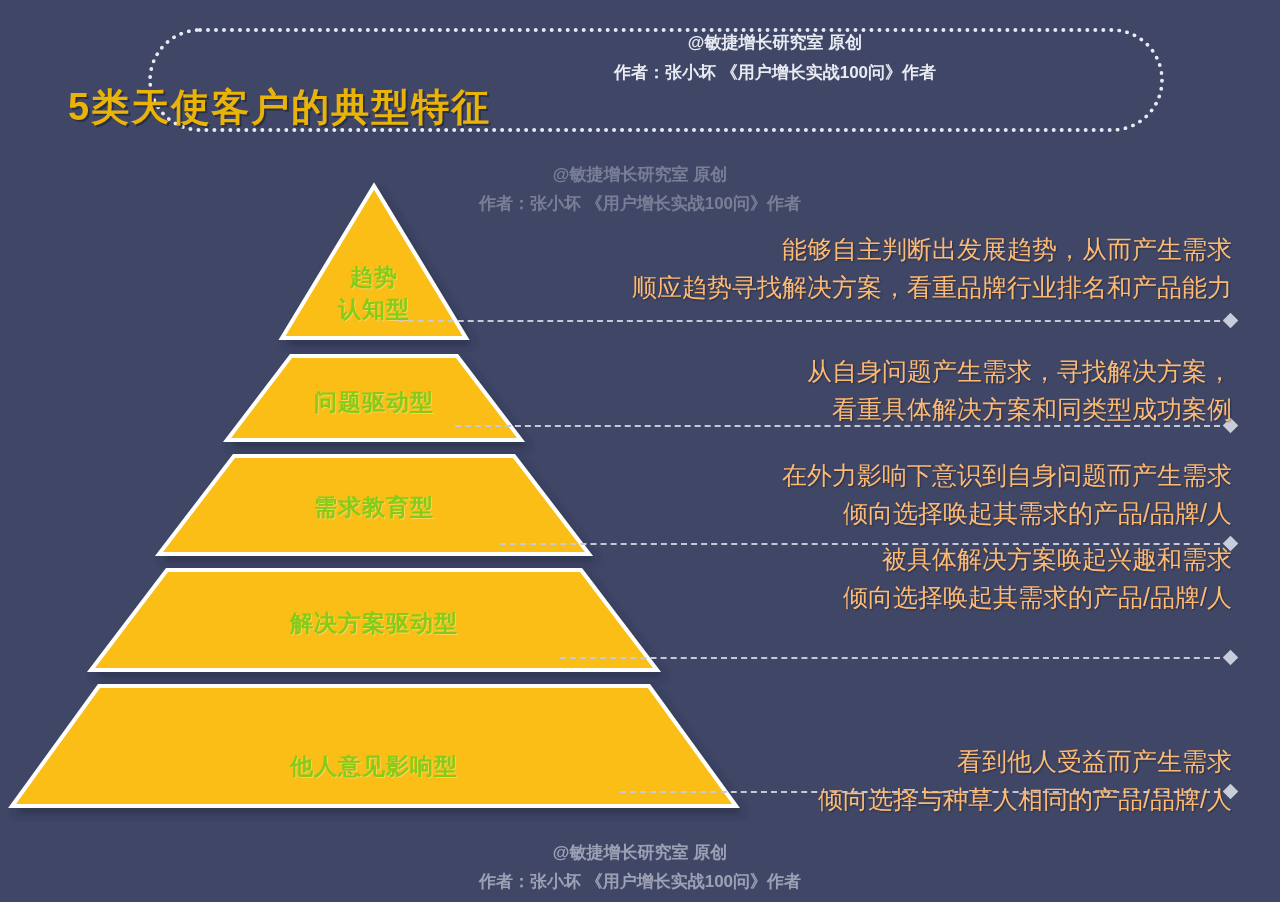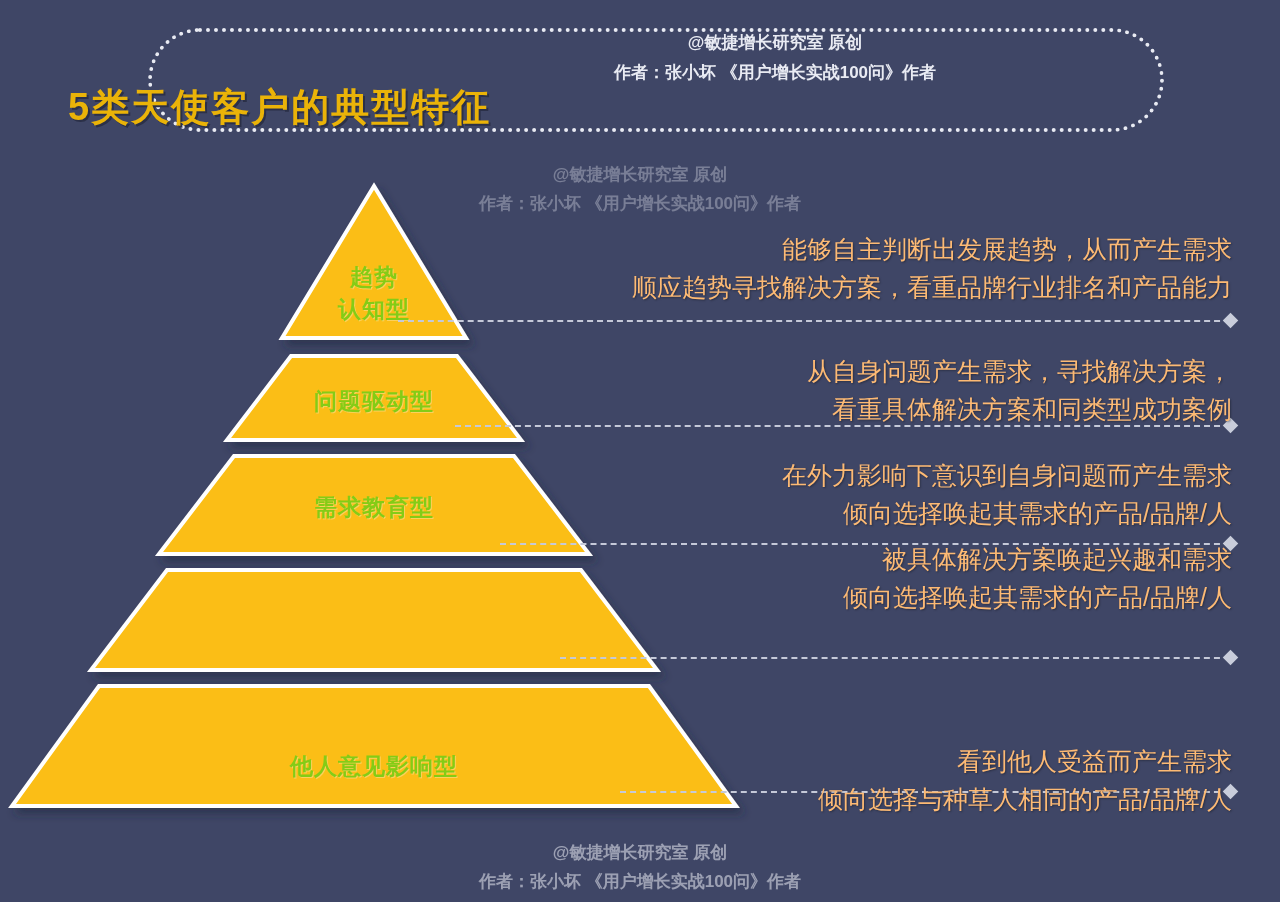--- a/index.html
+++ b/index.html
@@ -151,22 +151,23 @@
 
     <polygon points="234,456 514,456 589,554 159,554" fill="#fbbe13" stroke="#ffffff" stroke-width="4" filter="url(#lvl-shadow)"></polygon>
 
     <polygon points="167,570 581,570 657,670 91,670" fill="#fbbe13" stroke="#ffffff" stroke-width="4" filter="url(#lvl-shadow)"></polygon>
 
     <polygon points="99,686 649,686 736,806 12,806" fill="#fbbe13" stroke="#ffffff" stroke-width="4" filter="url(#lvl-shadow)"></polygon>
   </svg>
 
   <div class="pyramid-label" style="left:274px; top:261px; width:200px;">趋势
 认知型</div>
-  <div class="pyramid-label" style="left:274px; top:386px; width:200px;font-family:Liberation Serif, serif;">问题驱动型</div>
+  <div class="pyramid-label" style="left:274px; top:386px; width:200px;">问题驱动型</div>
   <div class="pyramid-label" style="left:274px; top:491px; width:200px;">需求教育型</div>
+  <div class="pyramid-label" style="left:254px; top:607px; width:240px;">解决方案驱动型</div>
   <div class="pyramid-label" style="left:254px; top:730px; width:240px;margin-top:20px;">他人意见影响型</div>
 
   <div class="connector" style="left:398px; top:320px; width:832px;"></div>
   <div class="connector-dot" style="left:1225px; top:315px;"></div>
 
   <div class="connector" style="left:455px; top:425px; width:775px;"></div>
   <div class="connector-dot" style="left:1225px; top:420px;"></div>
 
   <div class="connector" style="left:500px; top:543px; width:730px;"></div>
   <div class="connector-dot" style="left:1225px; top:538px;"></div>

